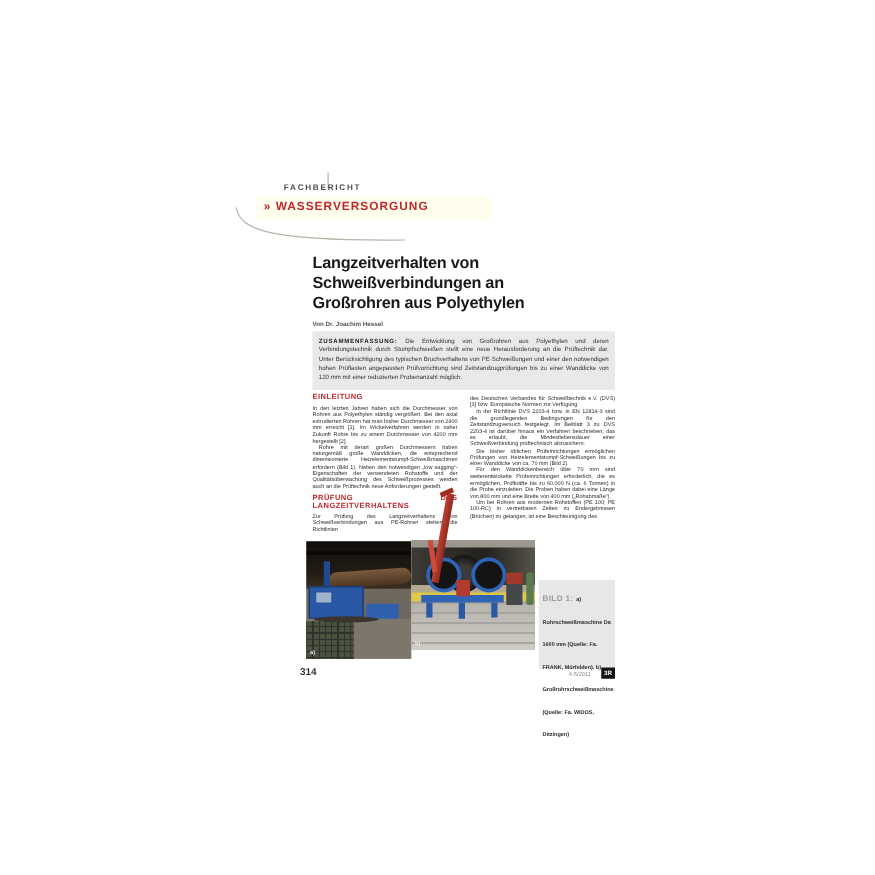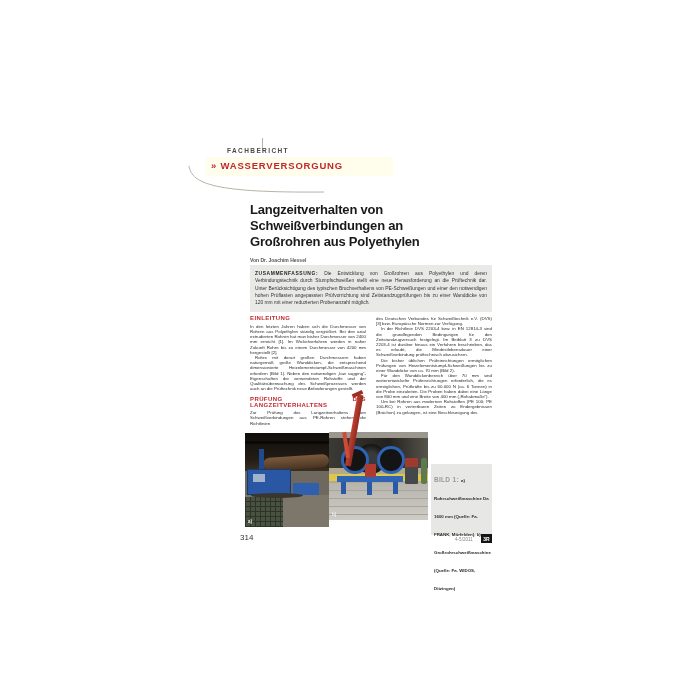--- a/index.html
+++ b/index.html
@@ -27,21 +27,21 @@
   .shead{color:#C1272D;font-weight:bold;font-size:6px;letter-spacing:0.4px;margin:0 0 2.5px 0;}
   .shead2{margin-top:6px;}
   
   .photo{overflow:hidden;background:#6e685e;}
   .plabel{font-size:4.5px;color:#f2f2f2;font-weight:bold;}
   
   .capbox{background:#E7E7E5;padding:4px 3px;box-sizing:border-box;}
   .cap-label{font-size:6.5px;color:#9a9a9a;font-weight:bold;letter-spacing:0.3px;}
   .cap-body{font-size:4.4px;font-weight:bold;color:#2b2b2b;line-height:5.4px;}
   
-  .pagenum{font-size:8px;font-weight:normal;color:#333;padding-left:13px;}
+  .pagenum{font-size:8px;font-weight:bold;color:#333;padding-left:13px;}
   .issue{font-size:4.6px;color:#8a8a8a;}
   .logo3r{background:#141414;color:#fff;font-size:5px;font-weight:bold;
           display:flex;align-items:center;justify-content:center;}
 </style>
 </head>
 <body>
 
 <div class="abs" style="left:0;top:0;width:700px;height:700px;">
 
   <div class="abs hband" style="left:206px;top:157px;width:187px;height:19px;"></div>

